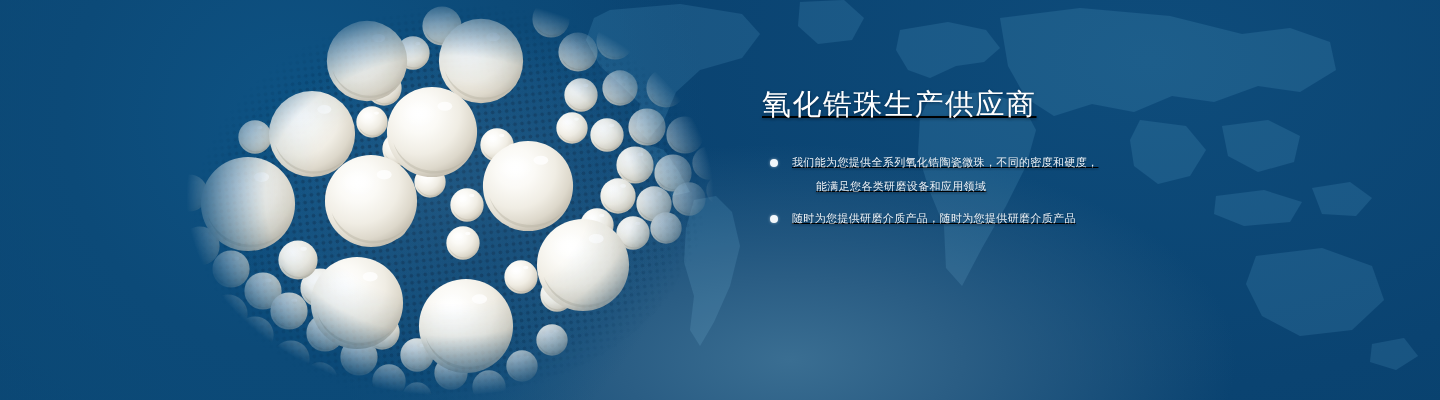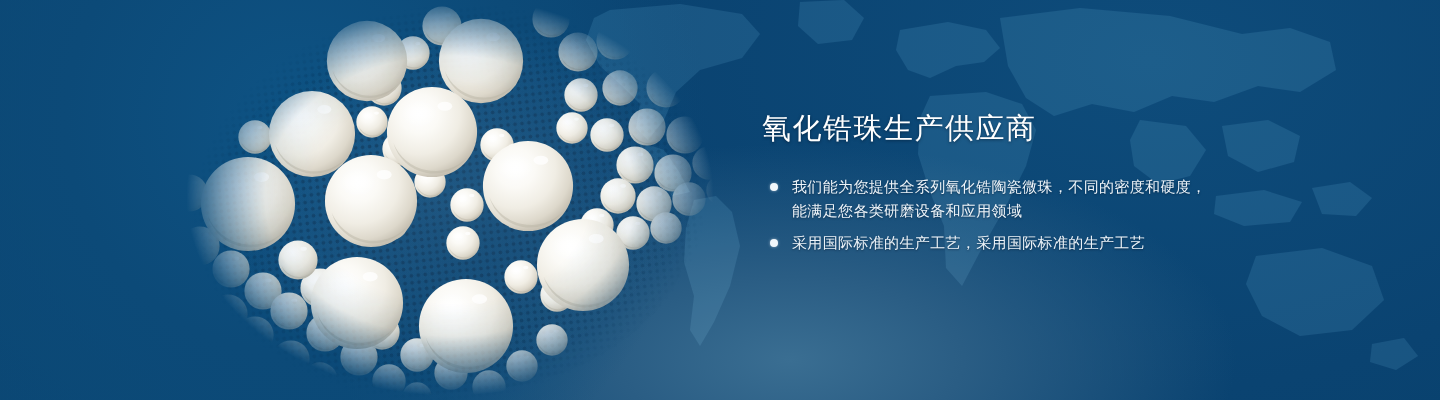--- a/index.html
+++ b/index.html
@@ -47,52 +47,52 @@
   }
   
   .beads{
     position:absolute;left:150px;top:-22px;width:600px;height:450px;
     -webkit-mask-image:radial-gradient(ellipse 272px 206px at 300px 218px,#000 52%,rgba(0,0,0,.92) 68%,rgba(0,0,0,.45) 84%,rgba(0,0,0,0) 97%);
     mask-image:radial-gradient(ellipse 272px 206px at 300px 218px,#000 52%,rgba(0,0,0,.92) 68%,rgba(0,0,0,.45) 84%,rgba(0,0,0,0) 97%);
   }
   .beads svg{width:100%;height:100%;display:block;}
   
   .content{
-    position:absolute;left:762px;top:112px;width:560px;
+    position:absolute;left:762px;top:88px;width:560px;text-decoration:underline;
   }
   .headline{
     margin:0 0 30px 0;
     font-size:29px;
     line-height:1.15;
     font-weight:400;
     letter-spacing:1.5px;
     color:#ffffff;
     text-shadow:0 1px 3px rgba(0,20,40,.55);
     white-space:nowrap;
   }
   .bullets{list-style:none;margin:0;padding:0;}
   .bullet{
     position:relative;
     padding-left:30px;
     margin-bottom:9px;
     color:#eef4f9;
-    font-size:15px;
+    font-size:11px;
     line-height:23px;
     letter-spacing:.35px;
     text-shadow:0 1px 2px rgba(0,20,40,.5);
   }
   .bullet:last-child{margin-bottom:0;}
   .dot{
     position:absolute;left:8px;top:8px;
     width:8px;height:8px;border-radius:50%;
     background:#f2f7fb;
     box-shadow:0 0 3px rgba(255,255,255,.5);
   }
   .bullet-line{display:block;}
-  .bullet-line + .bullet-line{margin-top:1px;}
+  .bullet-line + .bullet-line{margin-top:1px;margin-left:24px;}
 </style>
 </head>
 <body>
 
 <div class="banner">
 
   <div class="bg-base"></div>
 
   <div class="bg-map">
     <svg viewBox="0 0 1440 400" preserveAspectRatio="none" aria-hidden="true">
@@ -258,19 +258,19 @@
 
       <li class="bullet">
         <span class="dot"></span>
         <span class="bullet-line">我们能为您提供全系列氧化锆陶瓷微珠，不同的密度和硬度，</span>
         <span class="bullet-line">能满足您各类研磨设备和应用领域</span>
       </li>
 
 
       <li class="bullet">
         <span class="dot"></span>
-        <span class="bullet-line">采用国际标准的生产工艺，采用国际标准的生产工艺</span>
+        <span class="bullet-line">随时为您提供研磨介质产品，随时为您提供研磨介质产品</span>
       </li>
 
     </ul>
   </div>
 
 </div>
 
 </body></html>

